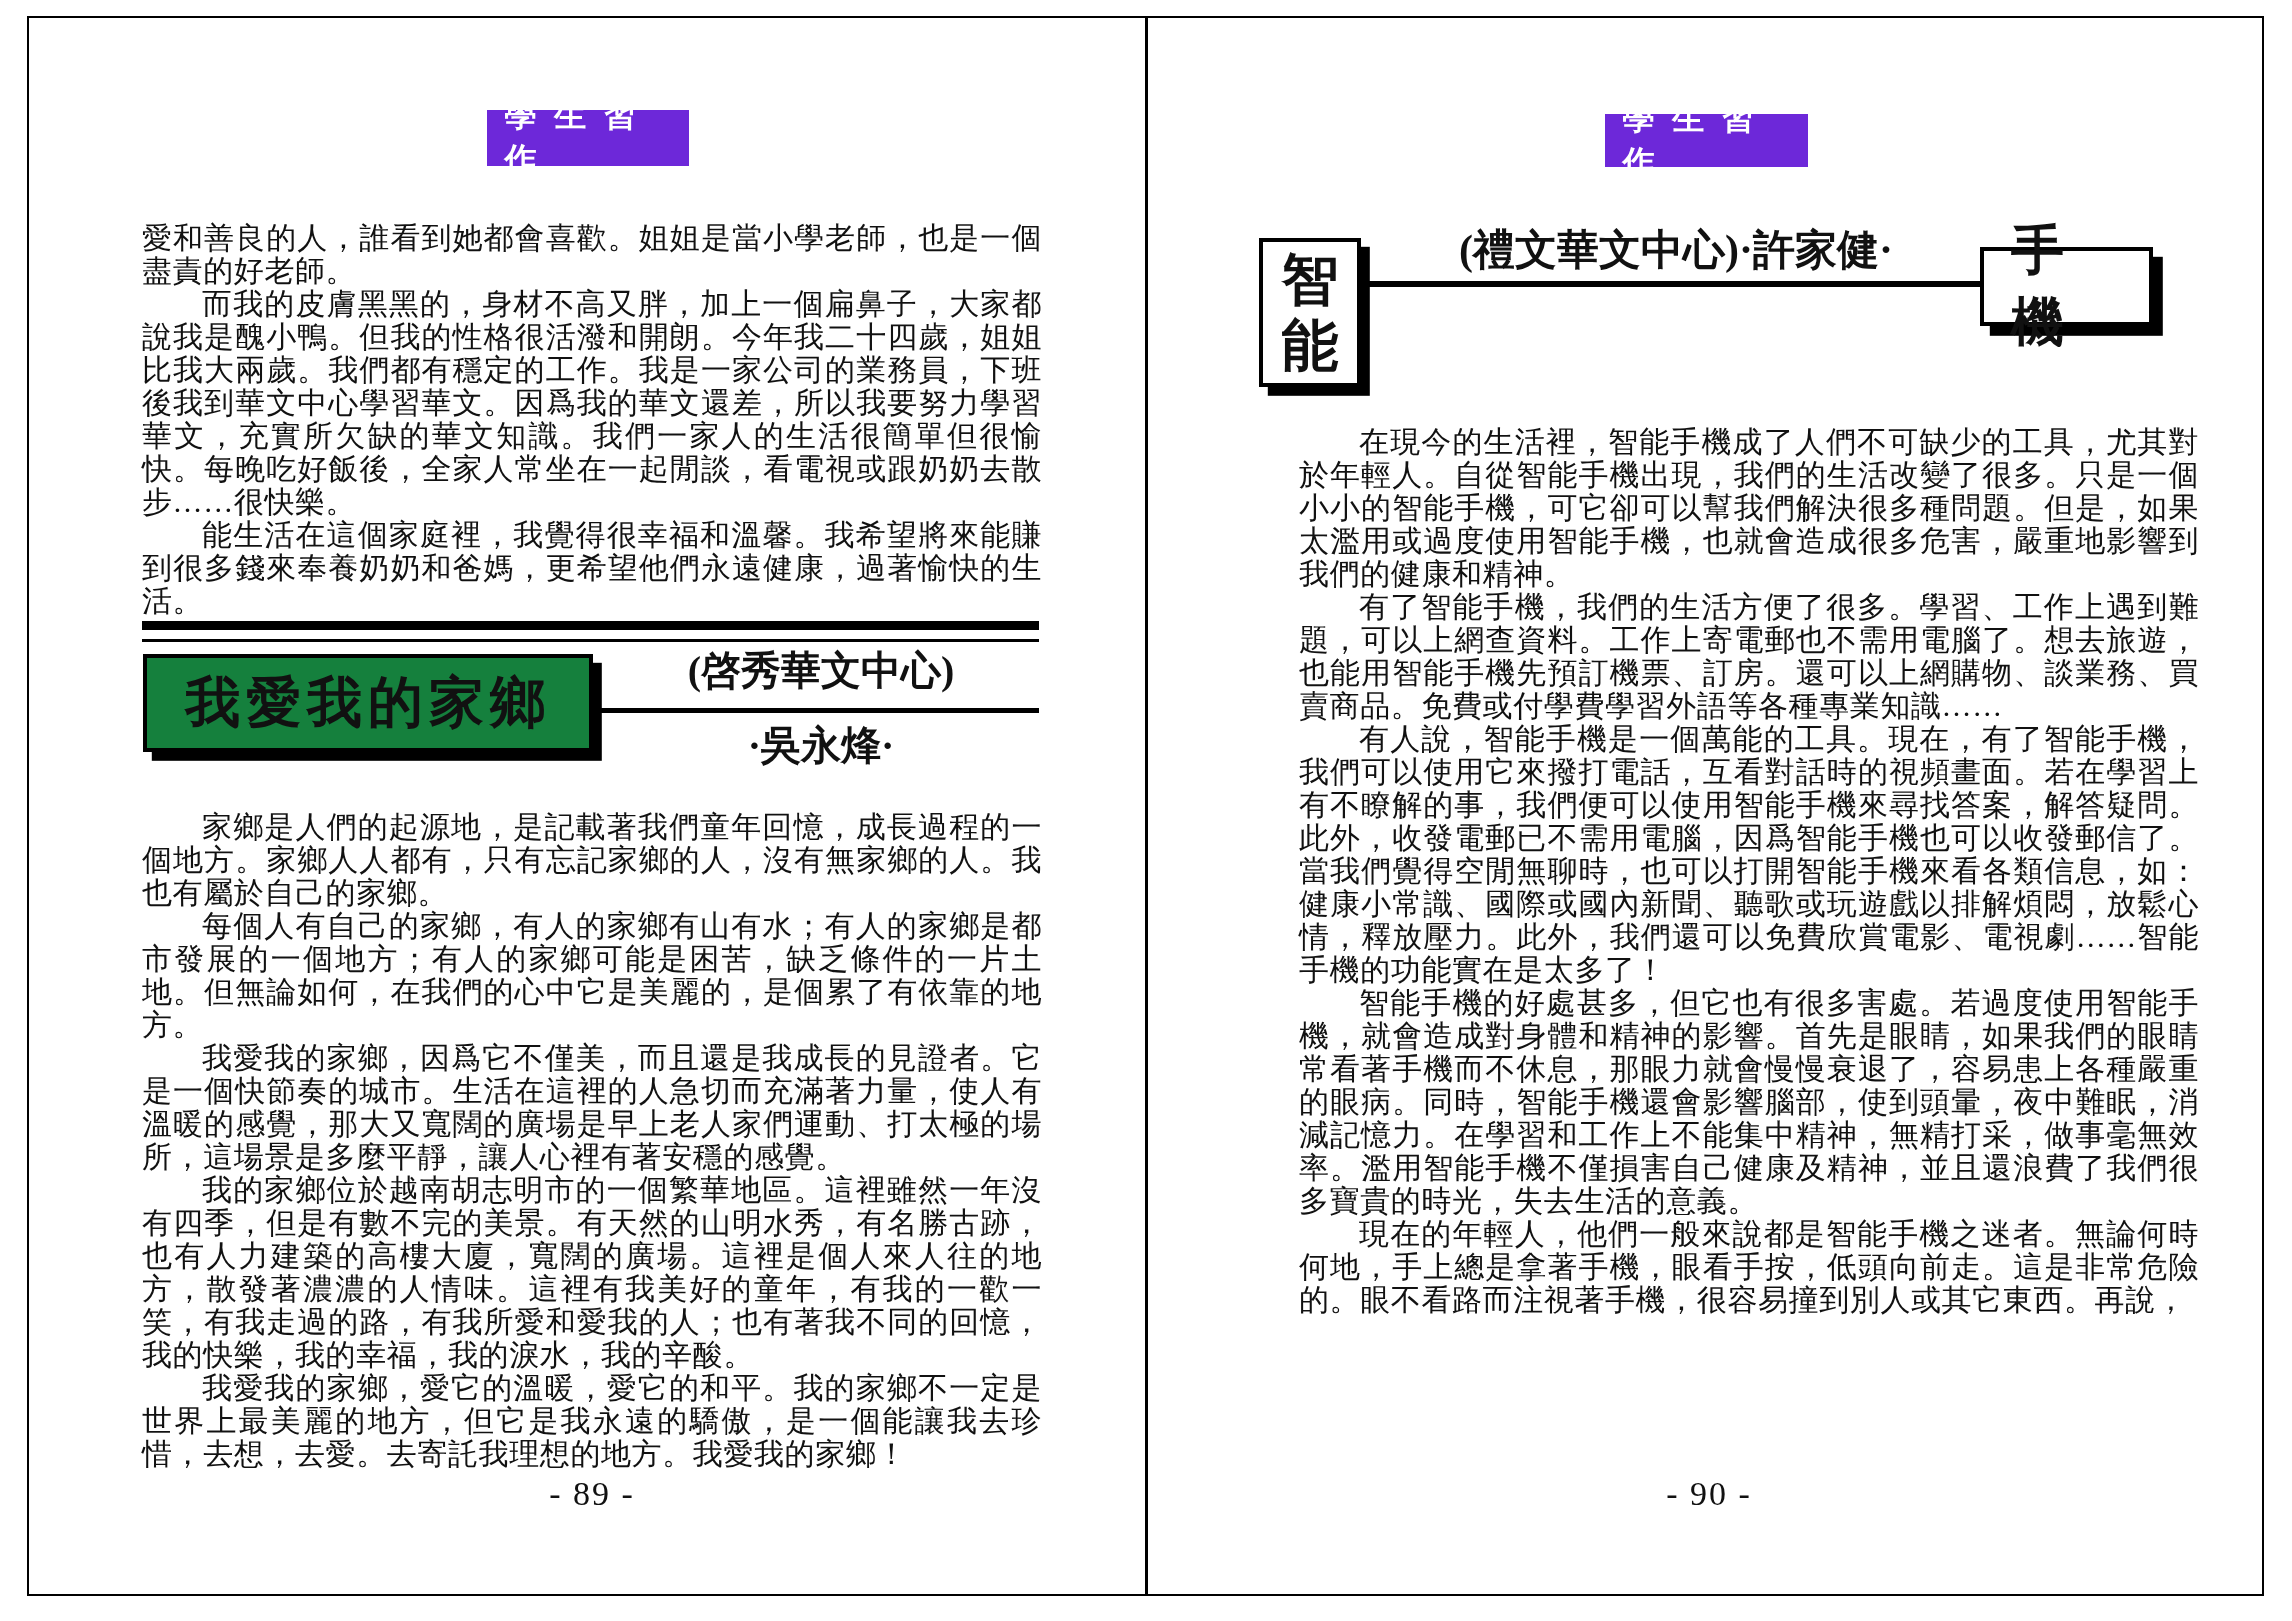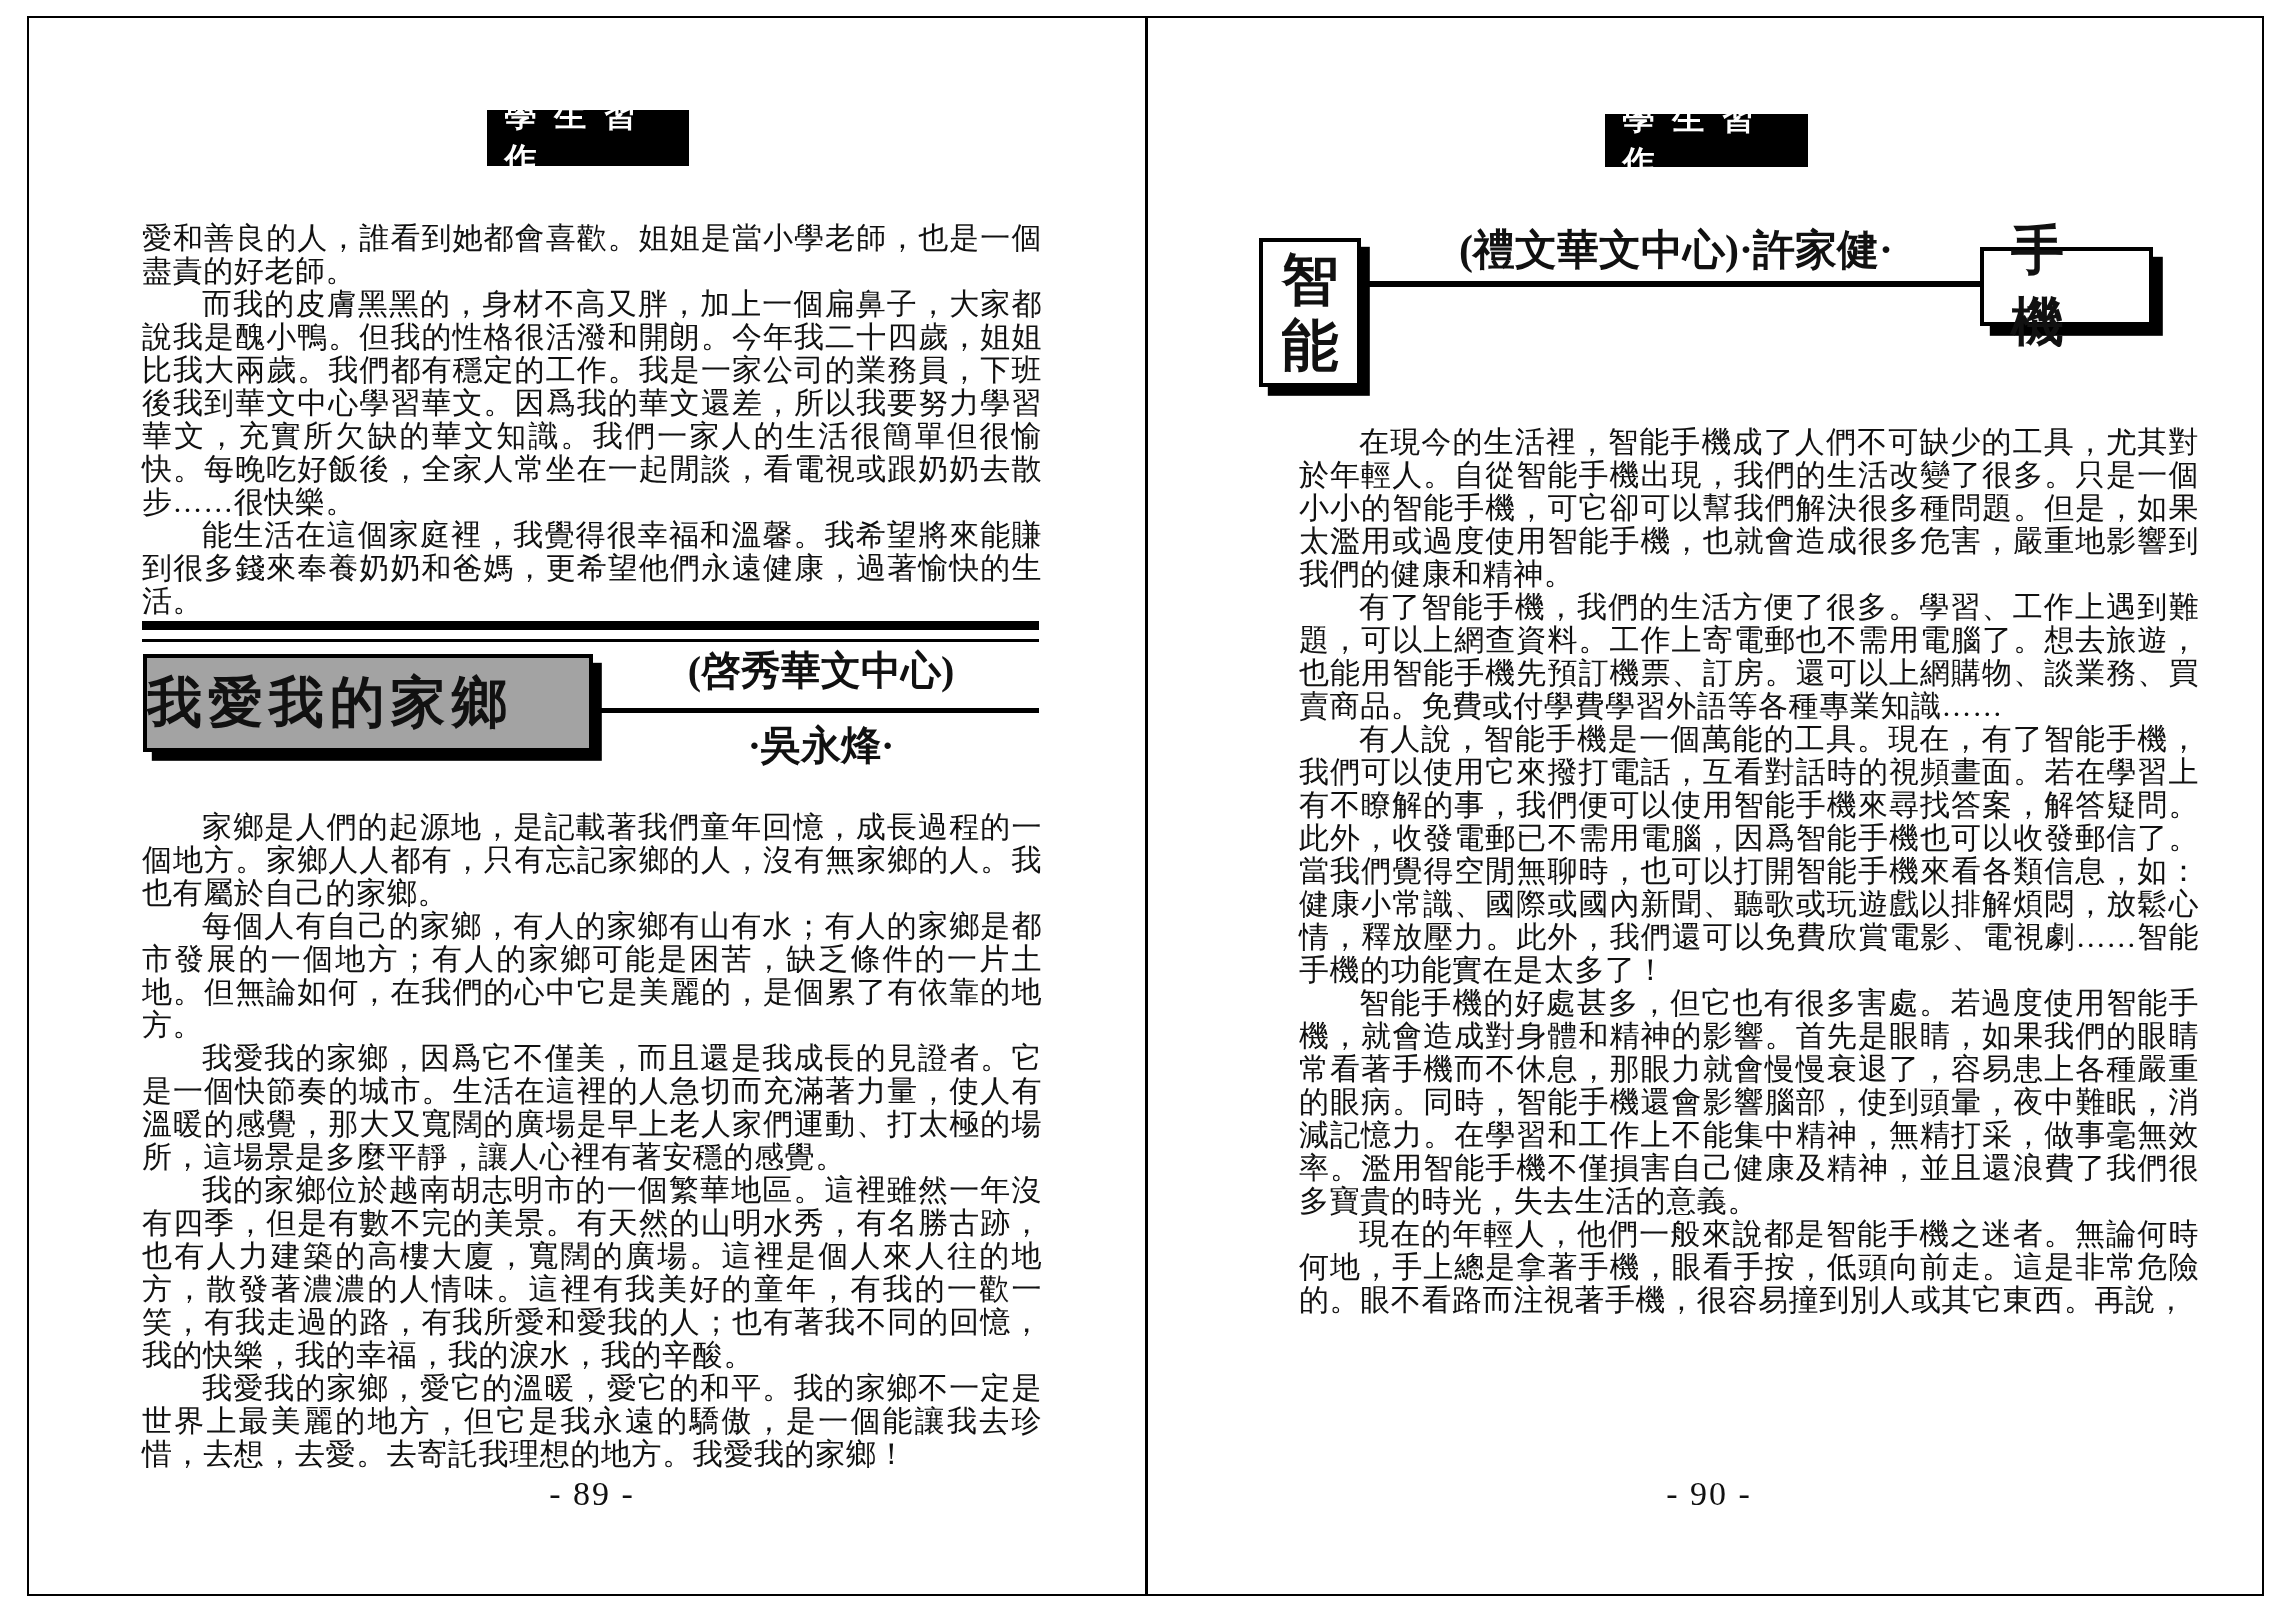--- a/index.html
+++ b/index.html
@@ -12,21 +12,21 @@
     overflow:hidden;
   }
   .abs{position:absolute;}
   .spread-border{
     left:27.4px;top:15.7px;width:2237px;height:1580px;
     border:2.9px solid #000;box-sizing:border-box;
   }
   .divider{left:1145px;top:15.7px;width:2.9px;height:1580px;background:#000;}
 
   .header-badge{
-    background:#000000;color:#fff;
+    background:#6d28d9;color:#fff;
     display:flex;align-items:center;justify-content:center;
     font-size:32px;font-weight:bold;
     letter-spacing:17.6px;padding-left:17.6px;box-sizing:border-box;
     font-family:"Liberation Sans","DejaVu Sans",sans-serif;
   }
   .hb-left{left:487px;top:110px;width:202px;height:56px;}
   .hb-right{left:1605px;top:114px;width:203px;height:53px;}
 
   .flow{font-size:30px;line-height:33px;letter-spacing:0.6px;text-align:justify;}
   .flow p{margin:0;text-indent:2em;}
@@ -34,23 +34,23 @@
 
   .cont-block{left:142px;top:221px;width:900px;}
   .essay-block{left:142px;top:810px;width:900px;}
   .body-right{left:1259px;top:425px;width:900px;margin-left:40px;}
 
   .rule-thick{left:142px;top:621px;width:897px;height:8.8px;background:#000;}
   .rule-thin{left:142px;top:639px;width:897px;height:2.9px;background:#000;}
 
   .title-box{
     left:143px;top:654px;width:450px;height:98px;
-    border:4.9px solid #000;box-sizing:border-box;background:#a3a3a3;
+    border:4.9px solid #000;box-sizing:border-box;background:#15803d;
     box-shadow:8.8px 8.8px 0 #000;
-    display:flex;align-items:center;justify-content:flex-start;
+    display:flex;align-items:center;justify-content:center;
     font-family:"Liberation Sans","DejaVu Sans",sans-serif;
     font-weight:bold;font-size:55px;letter-spacing:5.9px;
     z-index:2;
   }
   .title-line-left{left:593px;top:708px;width:446px;height:4.9px;background:#000;}
   .school-left{left:603px;top:643px;width:436px;text-align:center;
     font-size:40px;font-weight:bold;white-space:nowrap;}
   .author-left{left:603px;top:718px;width:436px;text-align:center;
     font-size:40px;font-weight:bold;white-space:nowrap;}
 

